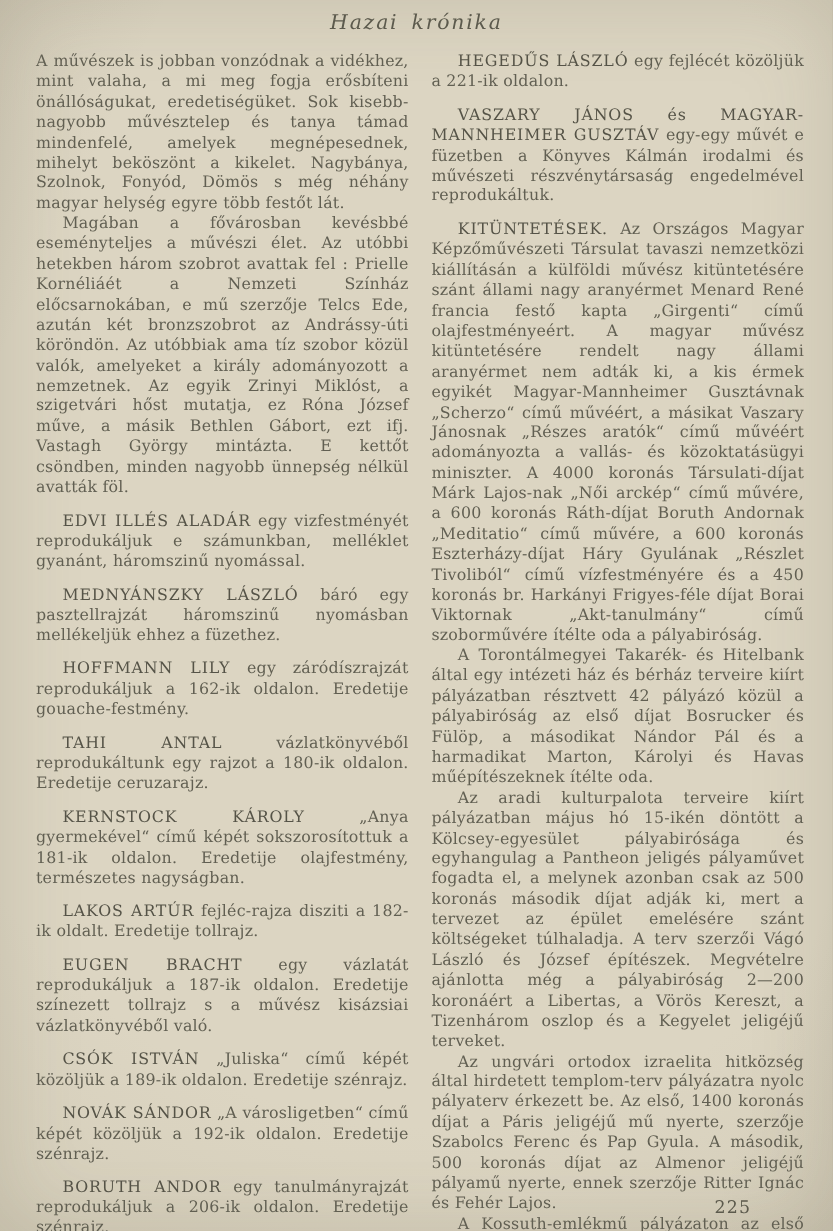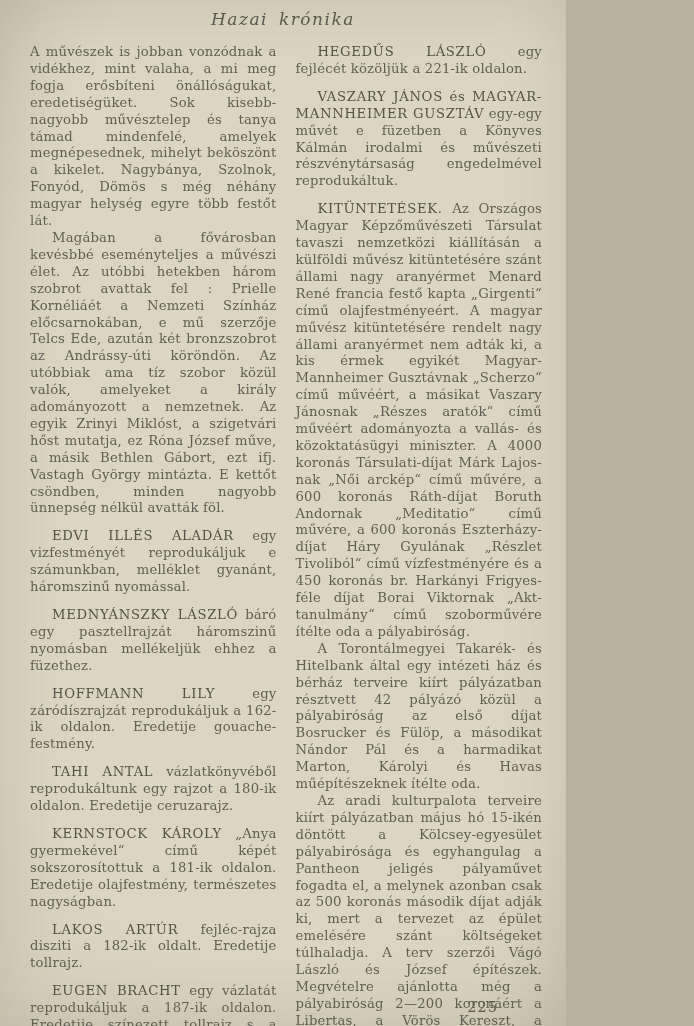--- a/index.html
+++ b/index.html
@@ -3,21 +3,21 @@
 <meta charset="utf-8">
 <style>
   html,body{margin:0;padding:0;}
   body{
     width:694px;height:1026px;
     background:#b8b1a0;
     font-family:"DejaVu Serif","Liberation Serif",serif;
   }
   .page{
     position:relative;
-    width:566px;height:1026px;
+    width:694px;height:1026px;
     background:
       radial-gradient(ellipse 120% 90% at 52% 42%, #dcd5c2 55%, #d3ccb8 85%, #c6bfab 100%);
     box-shadow:inset 0 0 70px rgba(96,88,66,0.18);
     color:#615f52;
     overflow:hidden;
   }
   .page::before{ 
     content:"";position:absolute;left:0;top:0;width:100%;height:100%;
     background:
       linear-gradient(115deg, rgba(120,112,95,0.10) 0%, rgba(120,112,95,0) 12%),

